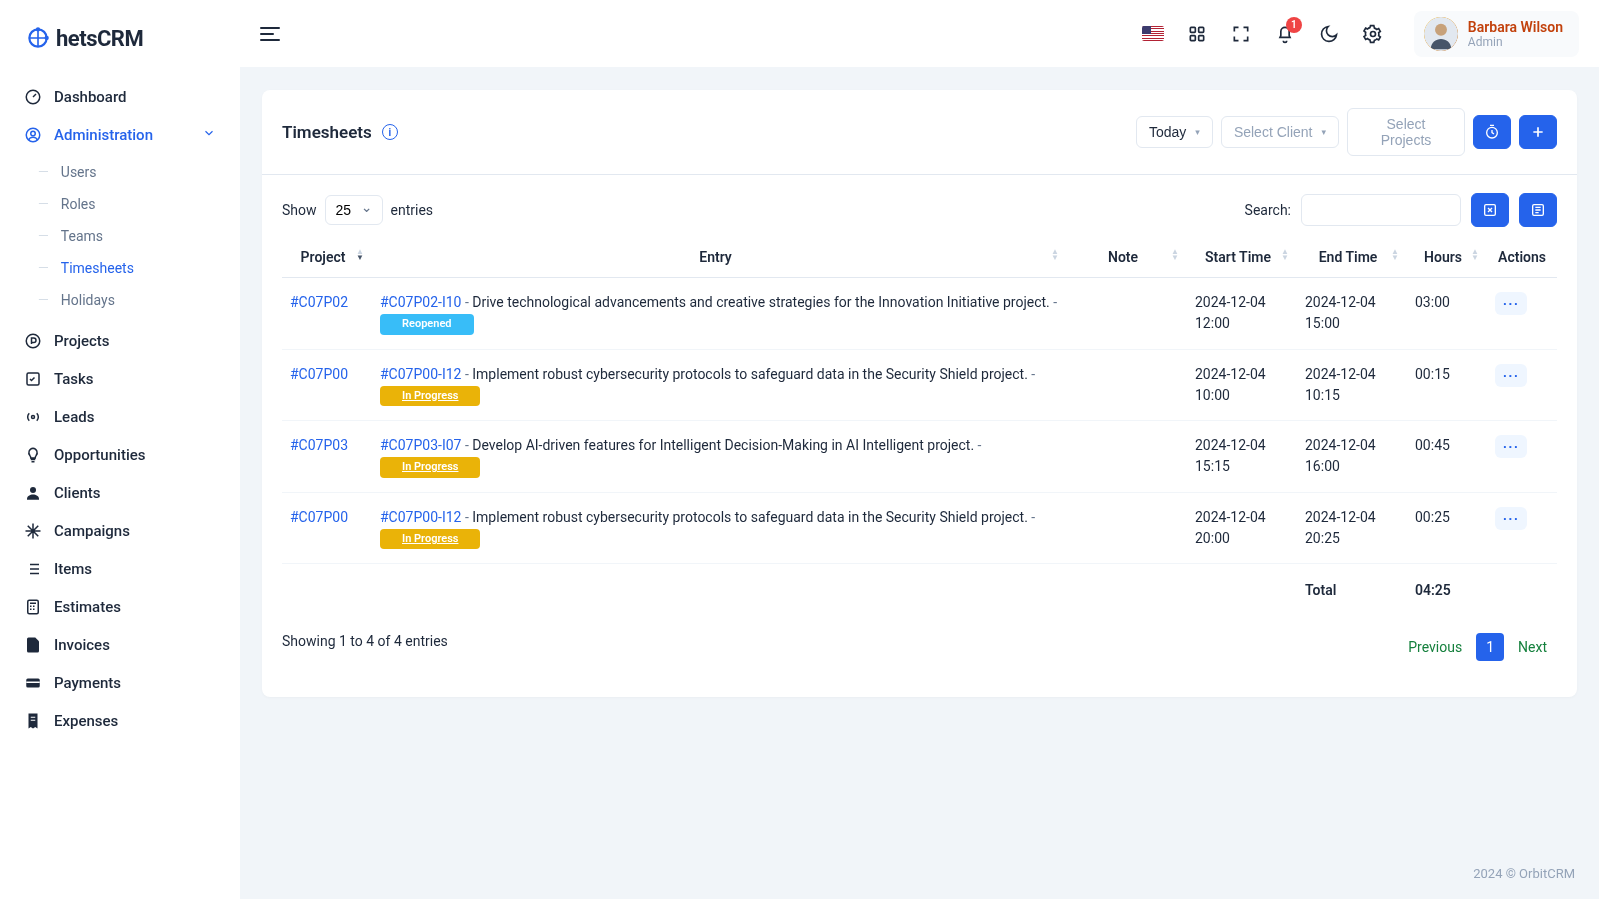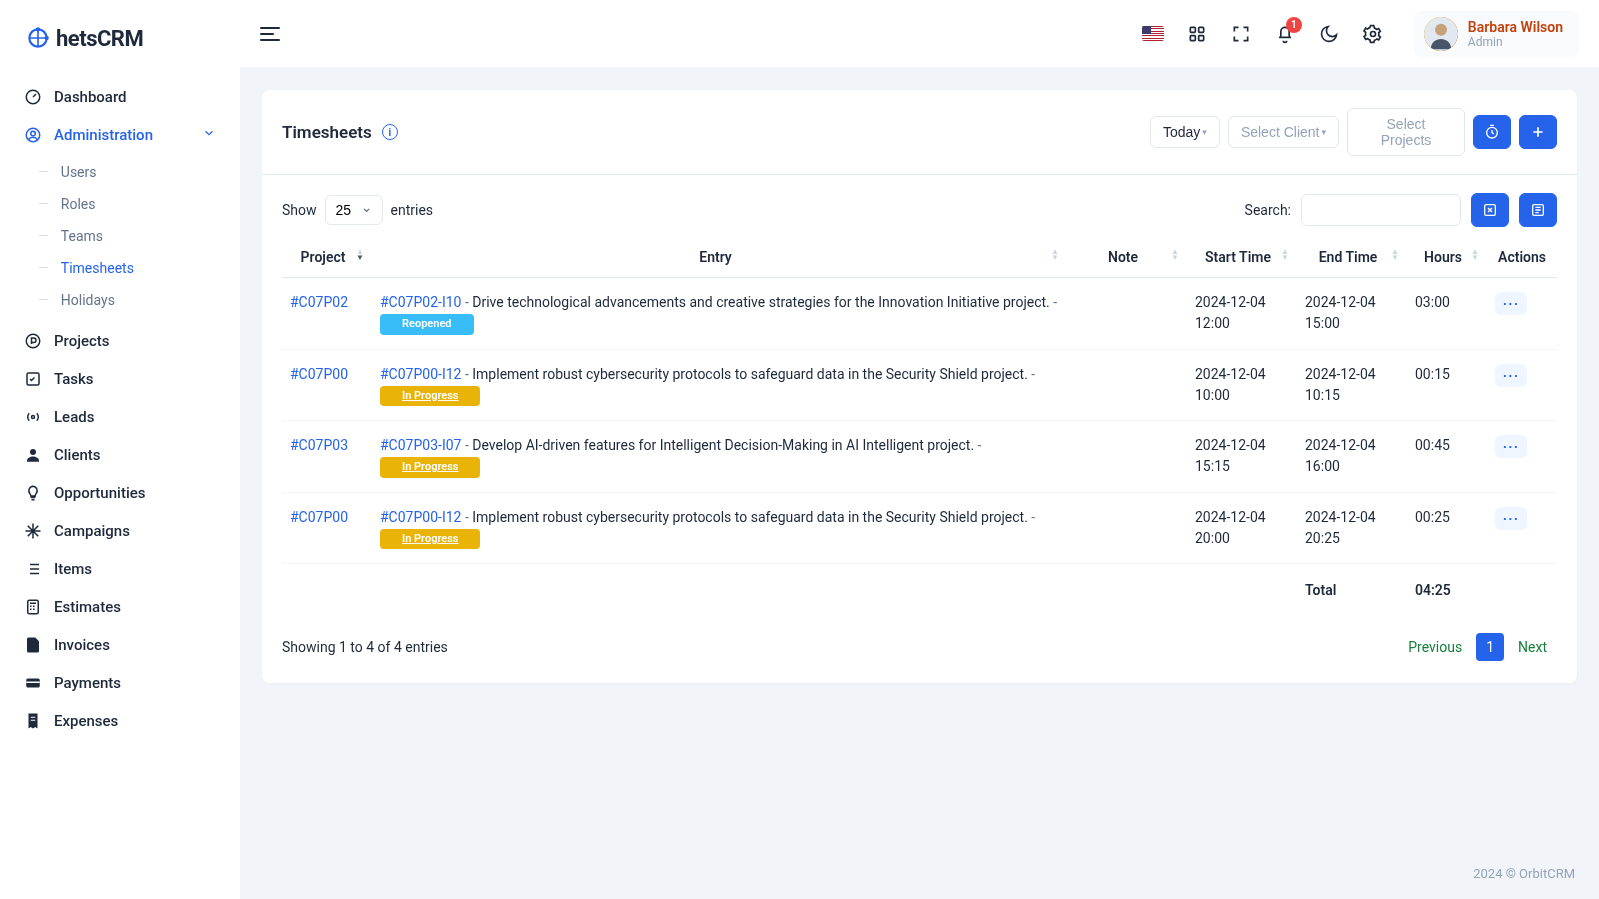--- a/index.html
+++ b/index.html
@@ -40,21 +40,21 @@
 .avatar svg { width:100%; height:100%; }
 .profile-name { font-weight:600; font-size:14px; color:#c2410c; }
 .profile-role { font-size:12px; color:#94a3b8; }
 
 .content { padding: 22px; flex:1; }
 .card { background:#fff; border-radius:8px; padding:0; box-shadow: 0 1px 3px rgba(0,0,0,0.03); }
 .card-header { display:flex; align-items:center; padding:18px 20px; border-bottom:1px solid #e2e8f0; gap:10px; }
 .card-title { font-size:17px; font-weight:600; }
 .info-icon { width:16px;height:16px;border:1.5px solid #2563eb;border-radius:50%;display:flex;align-items:center;justify-content:center;font-size:10px;color:#2563eb;font-weight:700; }
 .header-actions { margin-left:auto; display:flex; align-items:center; gap:8px; }
-.btn { border:1px solid #e2e8f0; background:#fff; border-radius:6px; padding:7px 12px; font-size:14px; cursor:pointer; display:flex; align-items:center; gap:2px; color:#1e293b; }
+.btn { border:1px solid #e2e8f0; background:#fff; border-radius:6px; padding:7px 12px; font-size:14px; cursor:pointer; display:flex; align-items:center; gap:9px; color:#1e293b; }
 .btn .caret { font-size:9px; color:#94a3b8; }
 .btn-ph { color:#94a3b8; }
 .btn-primary { background:#2563eb; border-color:#2563eb; color:#fff; padding:8px 10px; }
 .btn-icon { padding:8px 10px; }
 
 .controls { display:flex; align-items:center; padding:18px 20px 10px; gap:8px; }
 .select { border:1px solid #e2e8f0; border-radius:6px; padding:6px 30px 6px 10px; font-size:14px; appearance:none; background:#fff; position:relative; }
 .select-wrap { position:relative; display:inline-block; }
 .select-wrap::after { content:"⌄"; position:absolute; right:10px; top:4px; color:#64748b; pointer-events:none; font-size:14px; }
 .controls-right { margin-left:auto; display:flex; align-items:center; gap:10px; }
@@ -67,21 +67,21 @@
 th .sort .active { color:#475569; }
 td { padding:14px 8px; border-bottom:1px solid #f1f5f9; vertical-align:top; font-size:14px; color:#1e293b; line-height:1.5; }
 tfoot td { font-weight:600; border-bottom:none; padding-top:16px; padding-bottom:16px; }
 .link { color:#2563eb; cursor:pointer;margin-top:28px; }
 .sep { color:#64748b; }
 .tag { display:inline-block; padding:2px 22px; border-radius:4px; font-size:11px; font-weight:600; color:#fff; vertical-align:middle; }
 .tag-blue { background:#38bdf8; }
 .tag-yellow { background:#eab308;text-decoration:underline; }
 .action-btn { background:#eff6ff; border:none; color:#2563eb; border-radius:6px; padding:4px 8px; cursor:pointer; font-weight:700; letter-spacing:1px; }
 
-.table-footer { display:flex; align-items:center; padding:16px 20px 22px; }
+.table-footer { display:flex; padding:16px 20px 36px; }
 .pagination { margin-left:auto; display:flex; align-items:center; gap:4px; }
 .page-link { padding:6px 10px; color:#15803d; cursor:pointer; border-radius:4px; font-size:14px; }
 .page-link.active { background:#2563eb; color:#fff; }
 .page-link.disabled { cursor:default; }
 
 .footer { text-align:right; padding:12px 24px 18px; color:#94a3b8; font-size:13px; }
 </style>
 </head>
 <body>
 
@@ -165,34 +165,34 @@
         <span class="nav-icon">
             <svg viewBox="0 0 24 24" width="18" height="18" fill="none" stroke="currentColor" stroke-width="2">
               <circle cx="12" cy="12" r="2"></circle>
               <path d="M7 7a7 7 0 000 10M17 7a7 7 0 010 10"></path>
             </svg>
           </span>
         <span>Leads</span>
       </div>
       <div class="nav-item">
         <span class="nav-icon">
+            <svg viewBox="0 0 24 24" width="18" height="18" fill="none" stroke="currentColor" stroke-width="2">
+              <path d="M9 18h6M10 21h4M12 3a6 6 0 00-4 10c1 1 1 2 1 3h6c0-1 0-2 1-3a6 6 0 00-4-10z"></path>
+            </svg>
+          </span>
+        <span>Opportunities</span>
+      </div>
+      <div class="nav-item">
+        <span class="nav-icon">
             <svg viewBox="0 0 24 24" width="18" height="18" fill="currentColor">
               <circle cx="12" cy="8" r="4"></circle>
               <path d="M4 20c0-4 4-6 8-6s8 2 8 6v1H4z"></path>
             </svg>
           </span>
         <span>Clients</span>
-      </div>
-      <div class="nav-item">
-        <span class="nav-icon">
-            <svg viewBox="0 0 24 24" width="18" height="18" fill="none" stroke="currentColor" stroke-width="2">
-              <path d="M9 18h6M10 21h4M12 3a6 6 0 00-4 10c1 1 1 2 1 3h6c0-1 0-2 1-3a6 6 0 00-4-10z"></path>
-            </svg>
-          </span>
-        <span>Opportunities</span>
       </div>
       <div class="nav-item">
         <span class="nav-icon">
             <svg viewBox="0 0 24 24" width="18" height="18" fill="none" stroke="currentColor" stroke-width="2">
               <path d="M12 2v20M2 12h20M5 5l14 14M19 5L5 19"></path>
             </svg>
           </span>
         <span>Campaigns</span>
       </div>
       <div class="nav-item">

